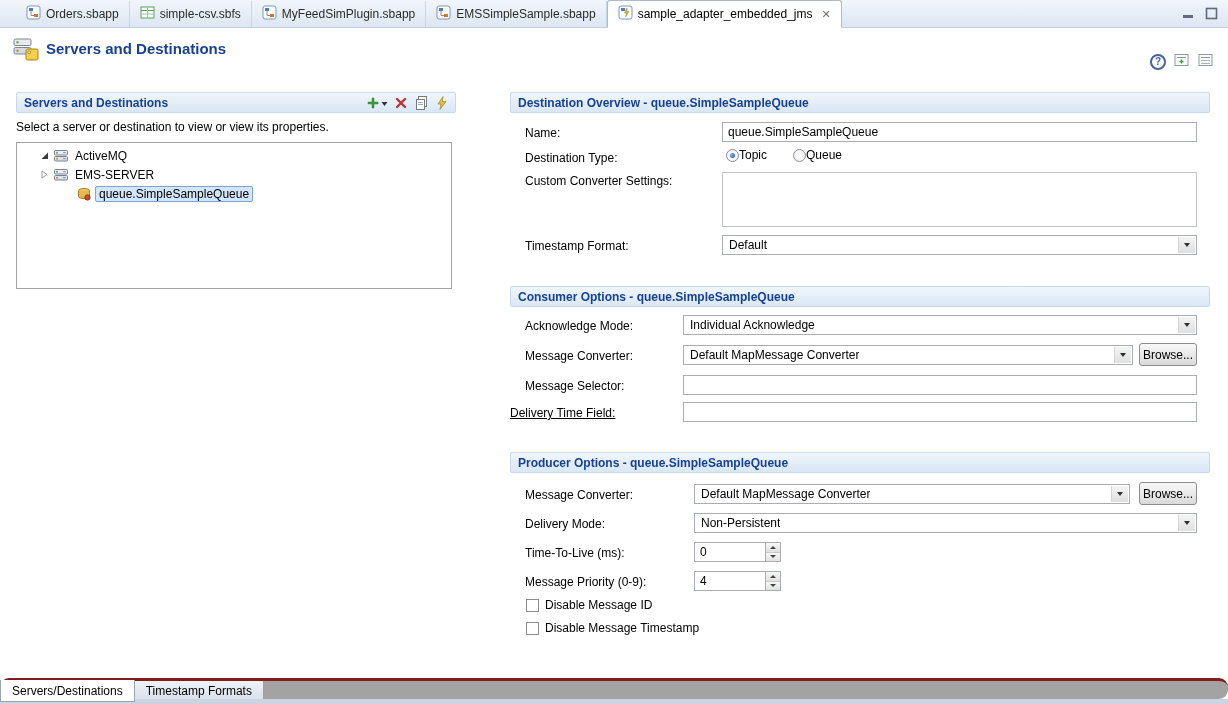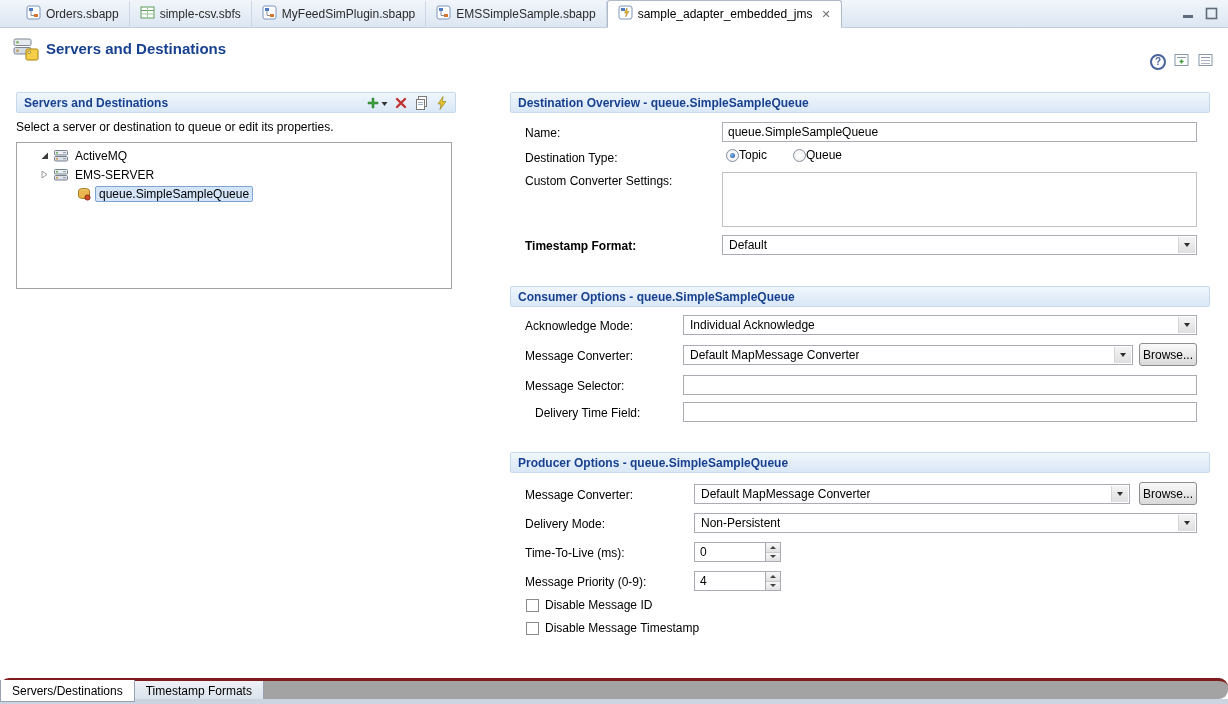--- a/index.html
+++ b/index.html
@@ -201,21 +201,21 @@
               <line x1="4" y1="9.5" x2="9" y2="9.5" stroke="#9bb0d0"></line>
             </svg>
         </span>
         <span class="tool">
           <svg width="12" height="14">
               <path d="M7 0.5 L2 8 h3 L4 13.5 L10 5.5 H6.5 Z" fill="#e8c12f" stroke="#8a7a1a" stroke-width="0.6"></path>
             </svg>
         </span>
       </span>
     </div>
-    <div class="desc">Select a server or destination to queue or edit its properties.</div>
+    <div class="desc">Select a server or destination to view or view its properties.</div>
     <div class="tree">
       <div class="tree-row">
         <span class="tw-arrow">
             <svg width="9" height="9">
               <path d="M8 1.5 L8 8 L1.5 8 Z" fill="#3c3c3c"></path>
             </svg>
           </span>
         <span class="tw-icon">
             <svg width="16" height="16">
               <rect x="1.5" y="2.5" width="13" height="4.5" rx="1" fill="#eceff3" stroke="#77818f"></rect>
@@ -272,21 +272,21 @@
       <span>Topic</span>
     </span>
     <span class="radio-row" style="left:283px; top:56px;">
       <span class="radio"></span>
       <span>Queue</span>
     </span>
 
     <span class="flabel" style="left:15px; top:82px;">Custom Converter Settings:</span>
     <textarea class="tarea" style="left: 212px; top: 80px; width: 475px; height: 55px;"></textarea>
 
-    <span class="flabel" style="left:15px; top:147px;font-weight:bold;">Timestamp Format:</span>
+    <span class="flabel" style="left:15px; top:147px;">Timestamp Format:</span>
     <span class="combo" style="left:212px; top:143px; width:475px;">
       <span class="cval">Default</span>
       <span class="cbtn">
           <span class="tri-down"></span>
         </span>
     </span>
   </div>
 
   <div class="sec" id="sec-consumer" style="top:286px; height:166px;">
     <div class="sec-hdr">
@@ -305,21 +305,21 @@
       <span class="cval">Default MapMessage Converter</span>
       <span class="cbtn">
           <span class="tri-down"></span>
         </span>
     </span>
     <span class="btn" style="left:629px; top:57px; width:58px;">Browse...</span>
 
     <span class="flabel" style="left:15px; top:93px;">Message Selector:</span>
     <input class="txtfield" style="left: 173px; top: 89px; width: 514px;" value="">
 
-    <span class="flabel" style="left:25px; top:120px;">Delivery Time Field:</span>
+    <span class="flabel" style="left:0; top:120px;text-decoration:underline;">Delivery Time Field:</span>
     <input class="txtfield" style="left: 173px; top: 116px; width: 514px;" value="">
   </div>
 
   <div class="sec" id="sec-producer" style="top:452px; height:226px;">
     <div class="sec-hdr">
       <span class="sec-title">Producer Options - queue.SimpleSampleQueue</span>
     </div>
     <span class="flabel" style="left:15px; top:36px;">Message Converter:</span>
     <span class="combo" style="left:184px; top:32px; width:436px;">
       <span class="cval">Default MapMessage Converter</span>

